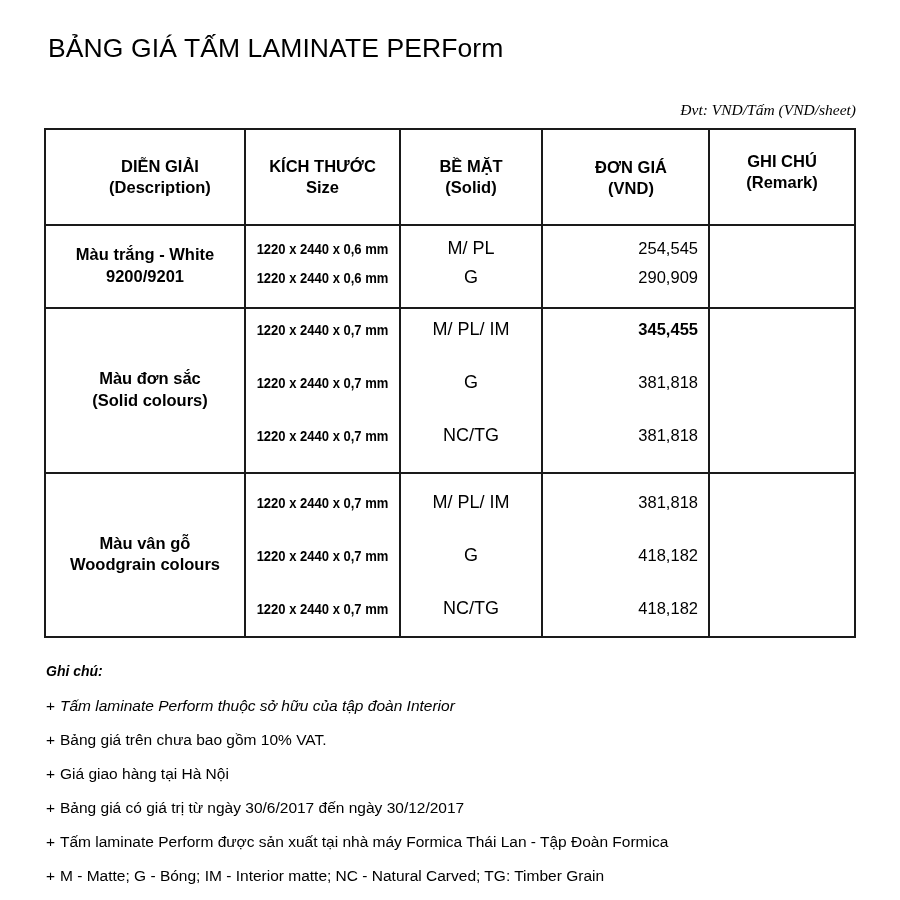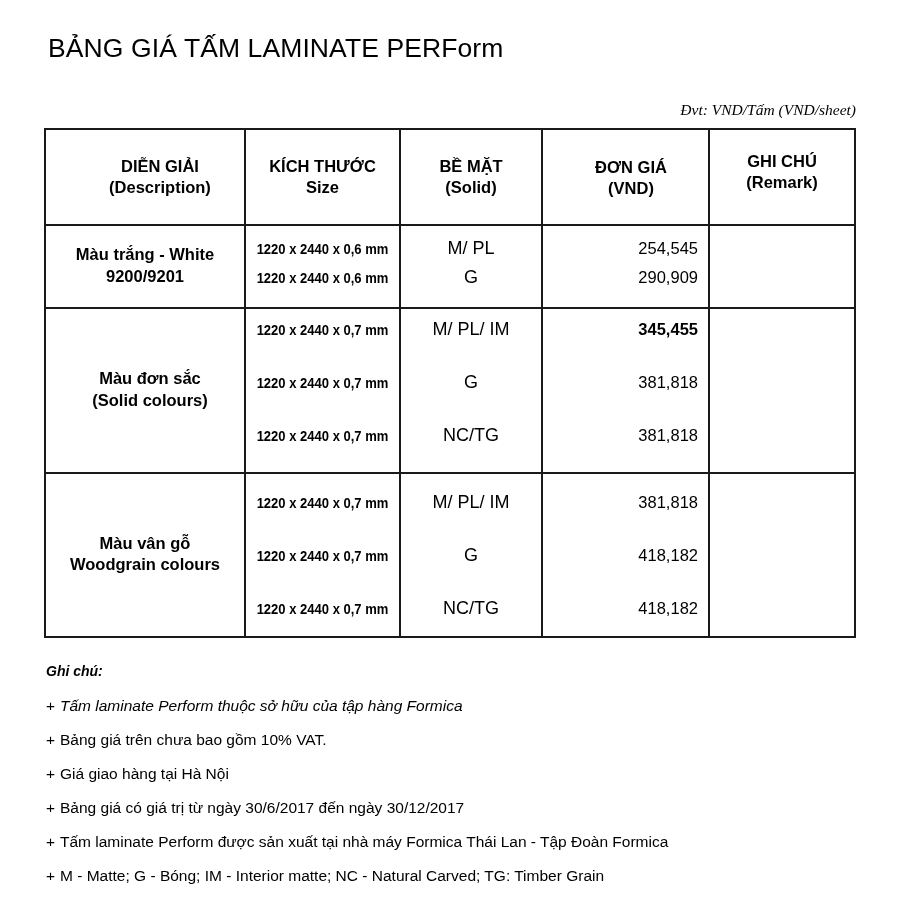--- a/index.html
+++ b/index.html
@@ -314,21 +314,21 @@
     </div>
 
   </div>
 
   <div id="notes">
 
     <div id="notes-heading" class="note-line">Ghi chú:</div>
 
     <div class="note-row note-line">
       <span class="note-plus">+</span>
-      <span class="note-text italic">Tấm laminate Perform thuộc sở hữu của tập hàng Formica</span>
+      <span class="note-text italic">Tấm laminate Perform thuộc sở hữu của tập đoàn Interior</span>
     </div>
 
     <div class="note-row note-line">
       <span class="note-plus">+</span>
       <span class="note-text">Bảng giá trên chưa bao gồm 10% VAT.</span>
     </div>
 
     <div class="note-row note-line">
       <span class="note-plus">+</span>
       <span class="note-text">Giá giao hàng tại Hà Nội</span>

